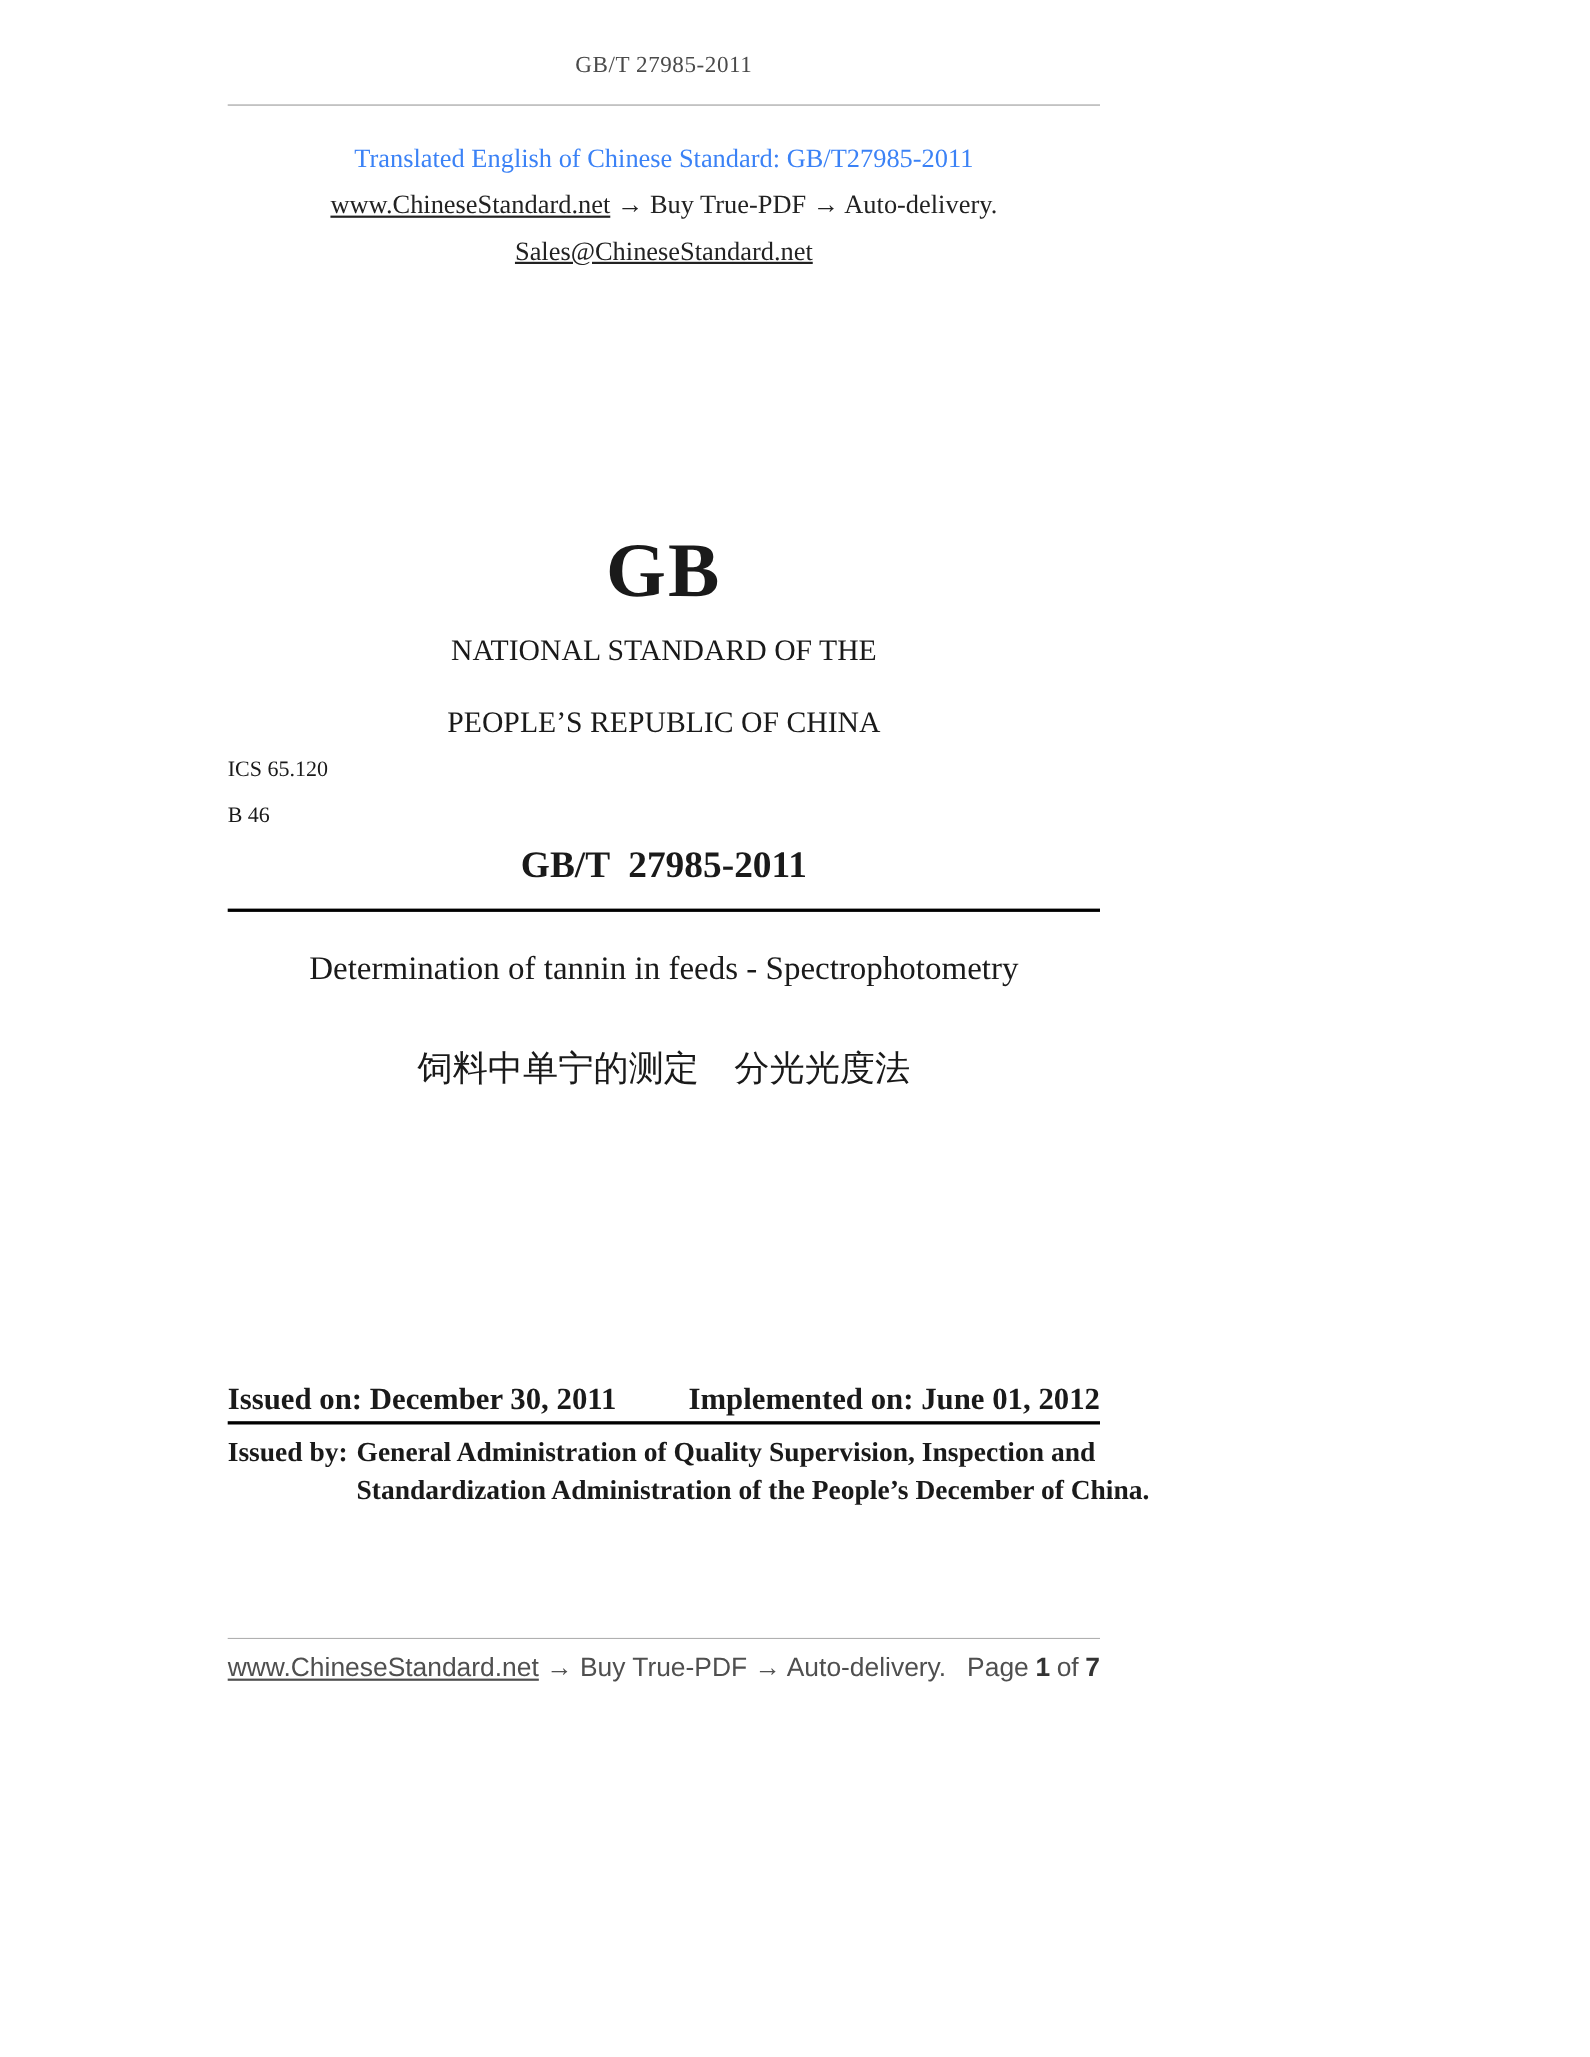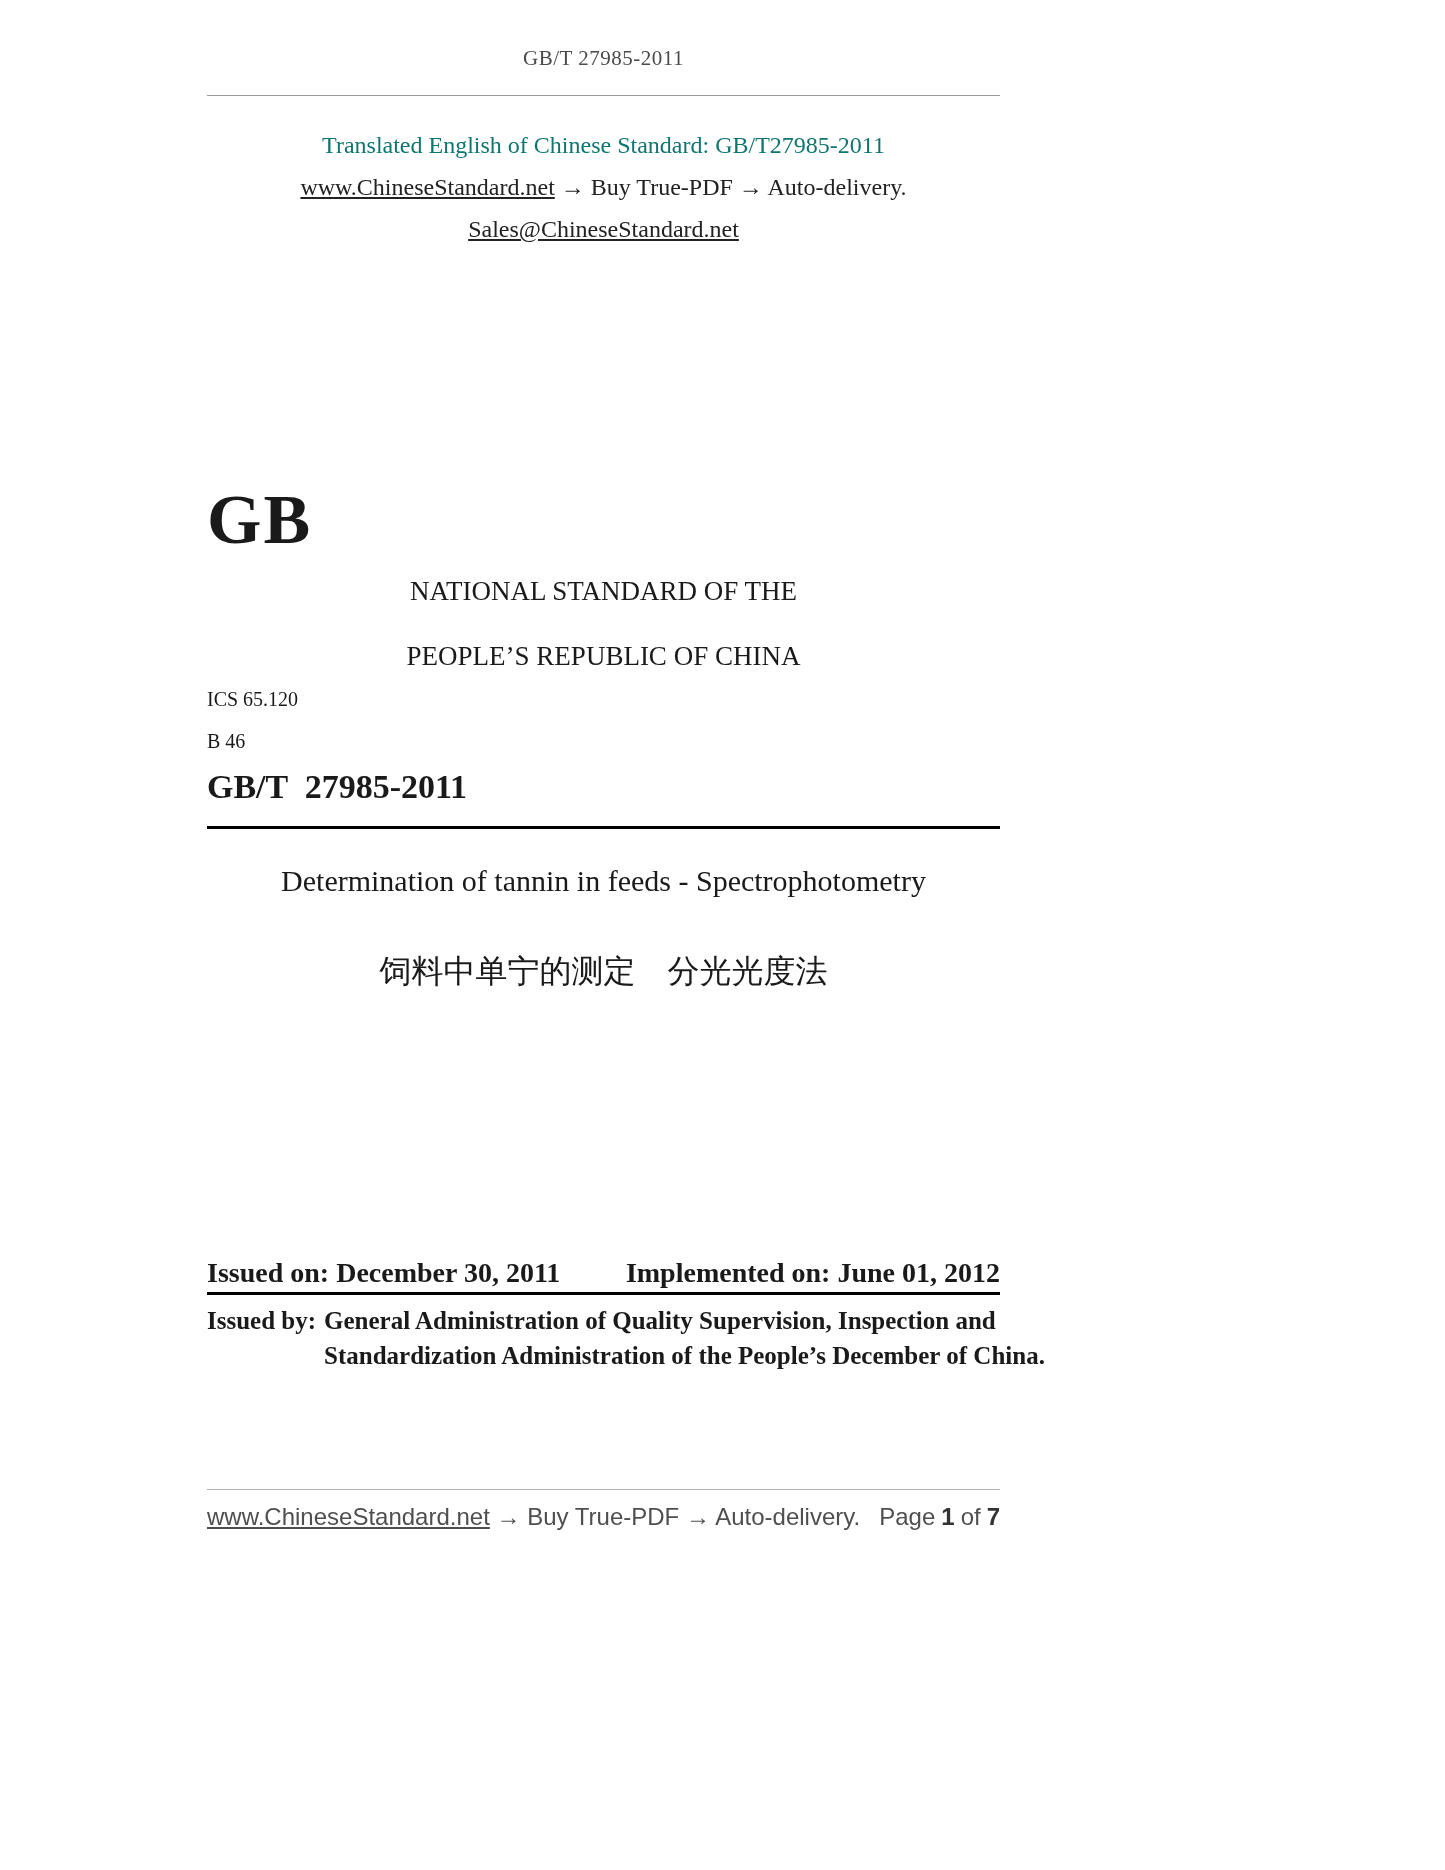--- a/index.html
+++ b/index.html
@@ -15,33 +15,33 @@
   }
   .content {
     position:absolute;
     left:207px;
     top:0;
     width:793px;
     height:100%;
   }
   .abs { position:absolute; left:0; width:100%; }
   .center { text-align:center; }
-  .right { text-align:left; }
+  .right { text-align:center; }
 
   .doc-header {
     top:46px;
     font-size:21px;
     color:#4a4a4a;
     letter-spacing:0.5px;
   }
   .header-rule {
     top:95px;
     border-bottom:1px solid #9a9a9a;
   }
-  .intro-line1 { top:132px; font-size:24px; color:#0f766e; }
+  .intro-line1 { top:132px; font-size:24px; color:#3b82f6; }
   .intro-line2 { top:174px; font-size:24px; color:#222; }
   .intro-line3 { top:216px; font-size:24px; color:#222; }
   .doc-link {
     color:#222;
     text-decoration:underline;
     cursor:pointer;
   }
   .gb-logo {
     top:480px;
     font-size:70px;

